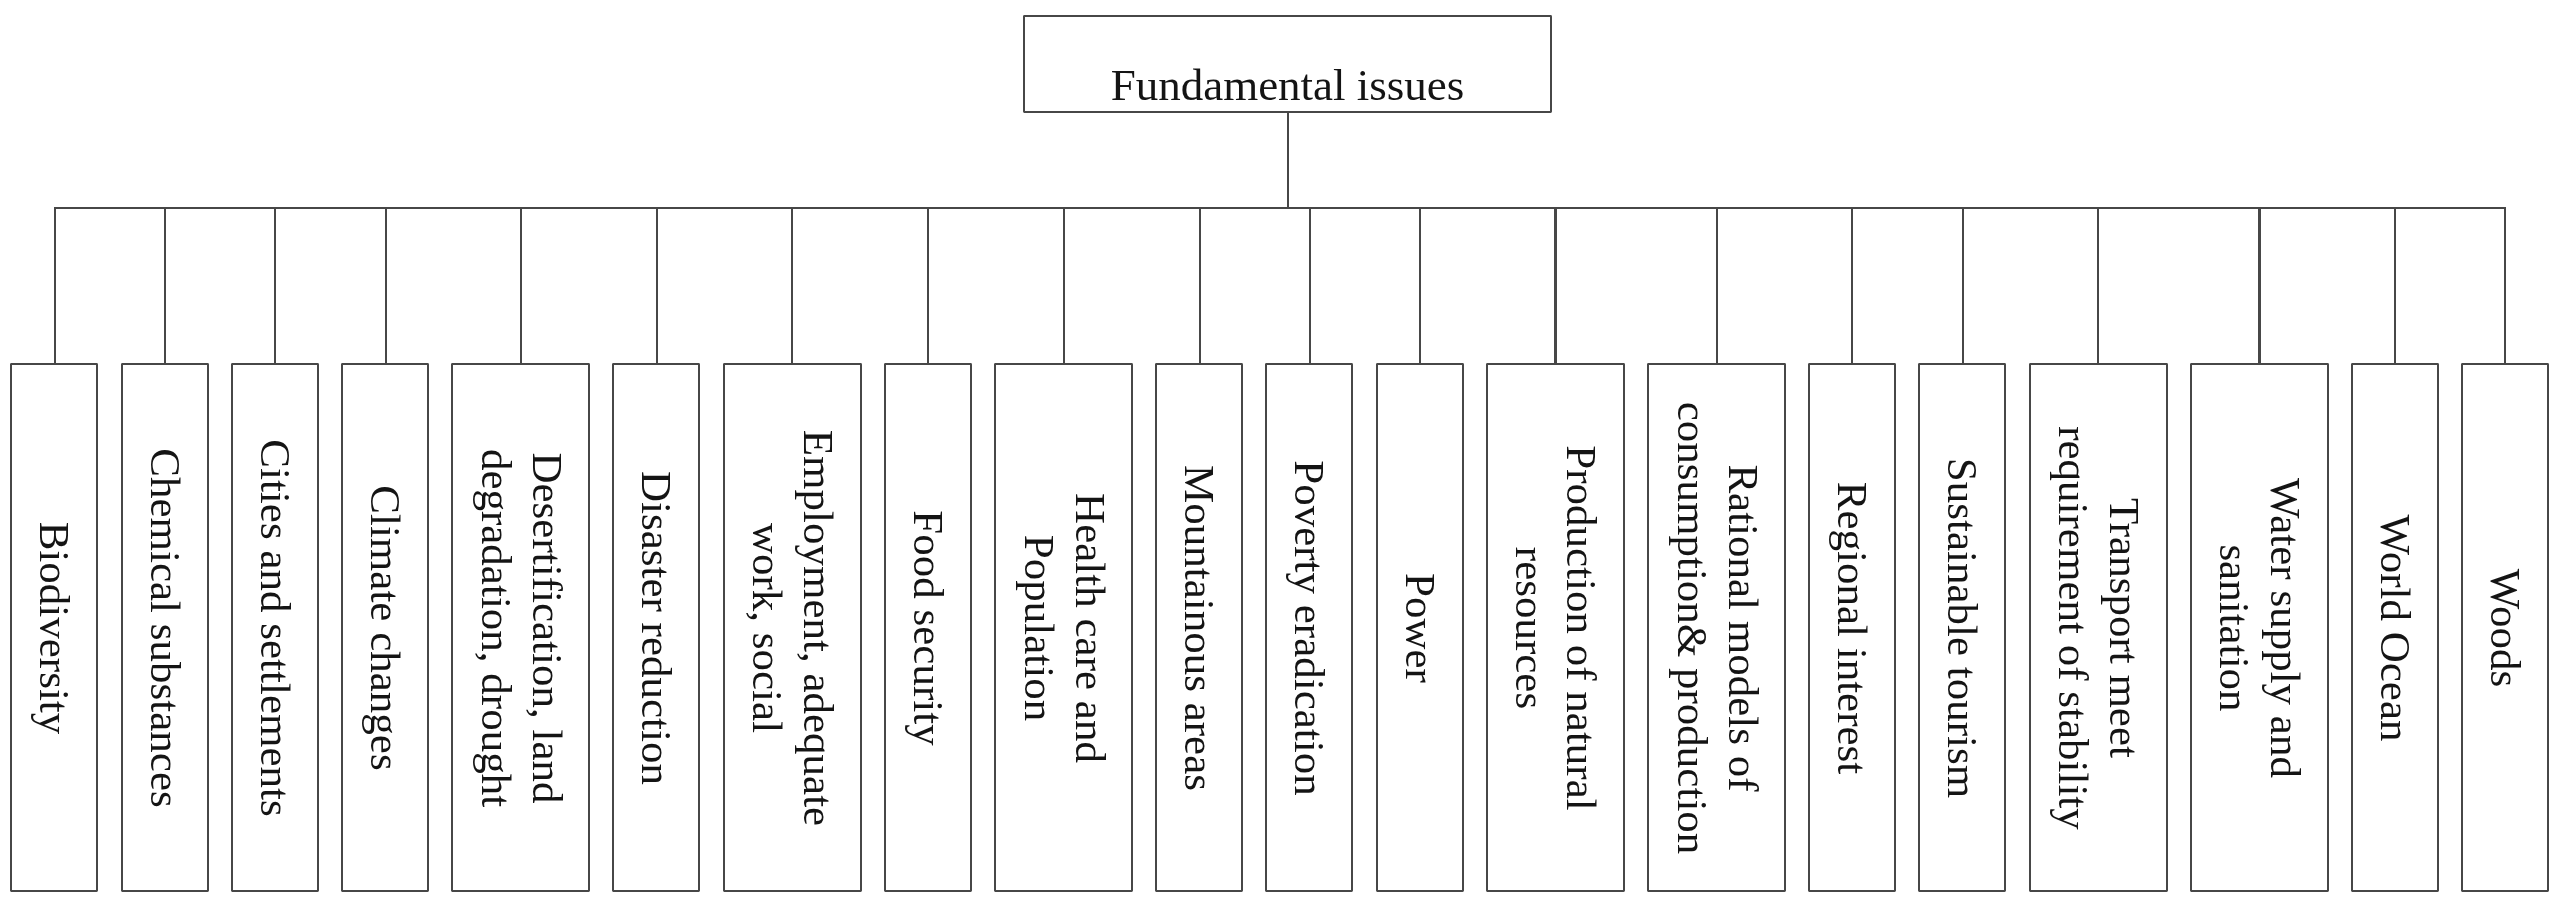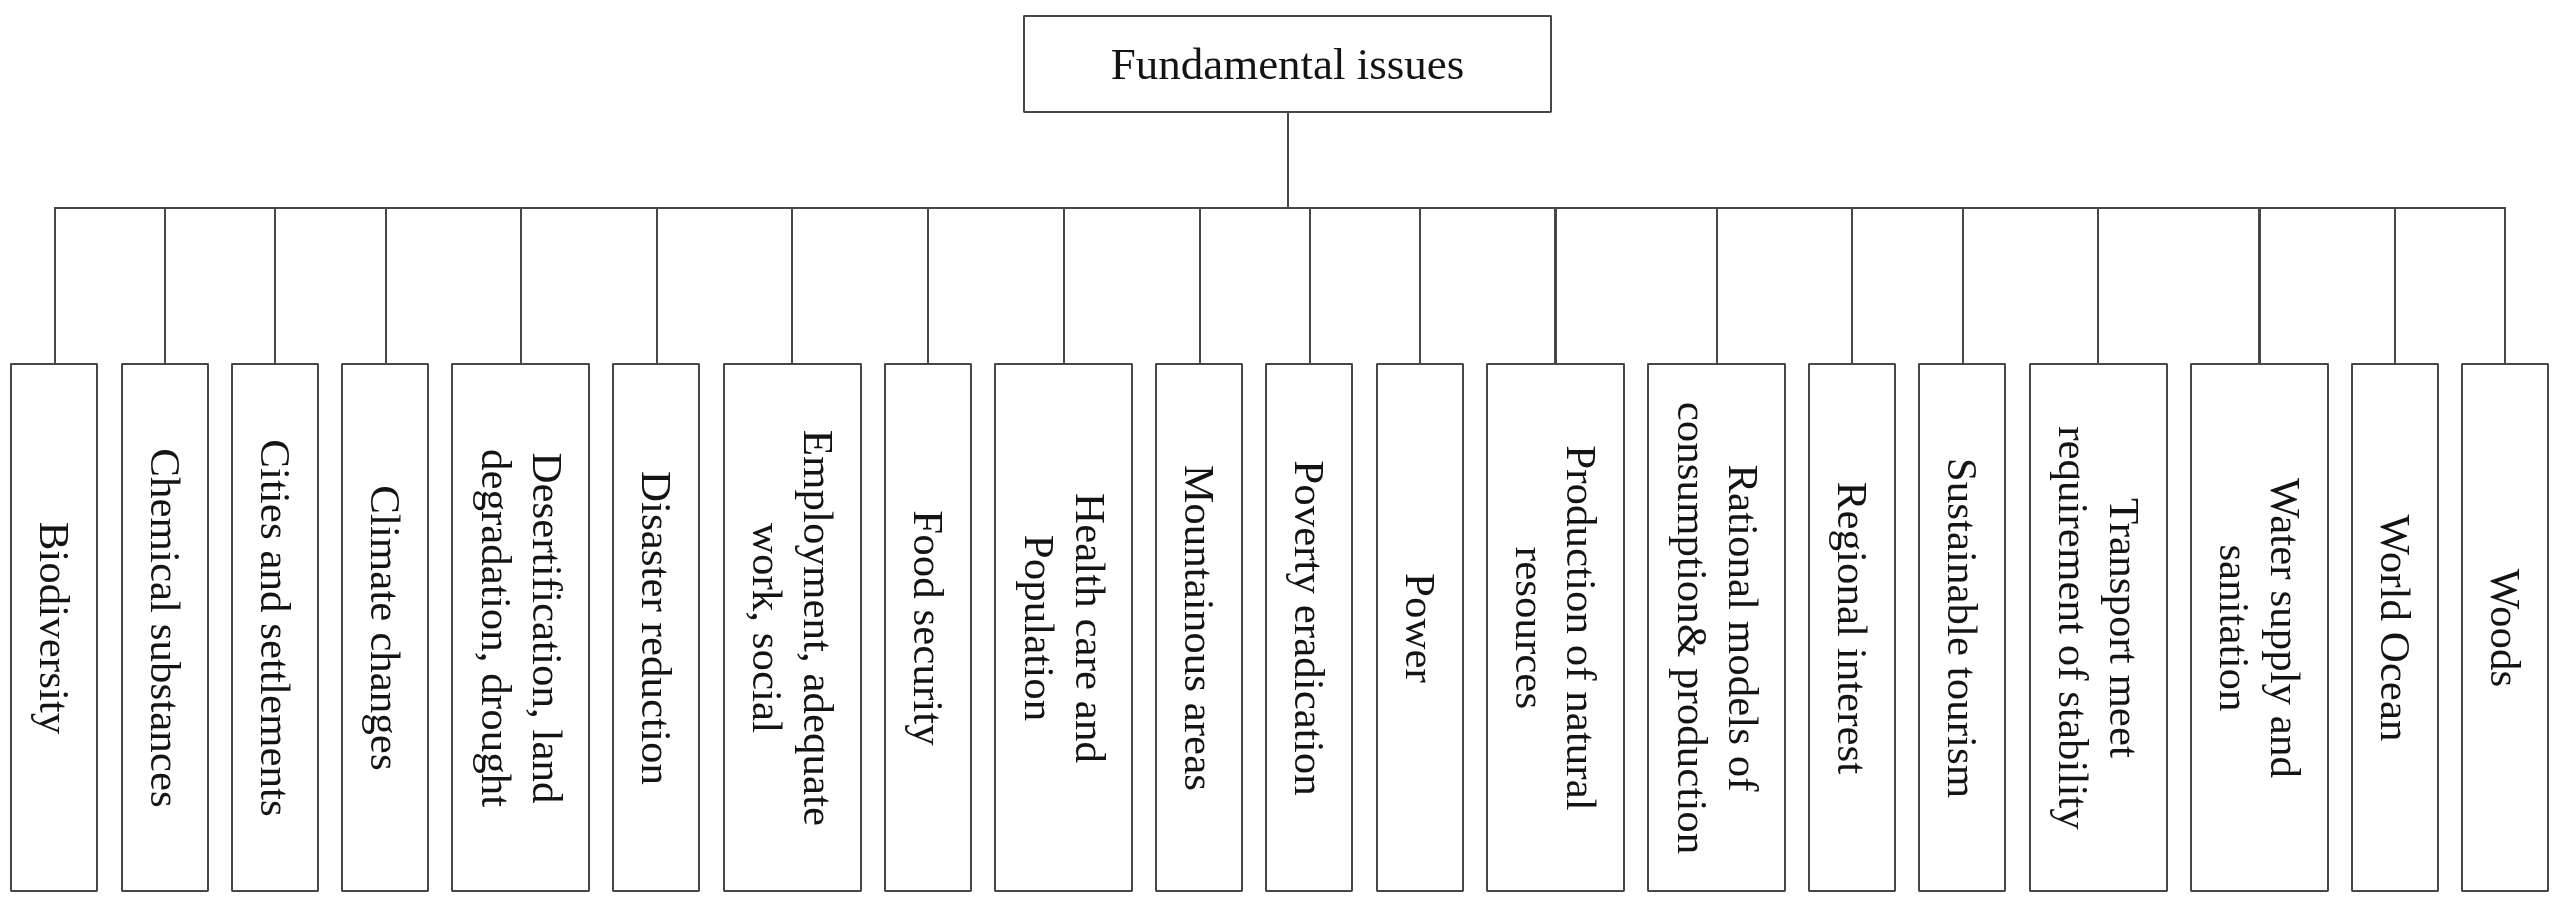--- a/index.html
+++ b/index.html
@@ -27,21 +27,21 @@
     position: absolute;
     left: 1023px;
     top: 14.6px;
     width: 529px;
     height: 98px;
     box-sizing: border-box;
     border: 2.1px solid #474747;
     border-radius: 1.4px;
     background: #ffffff;
     display: flex;
-    align-items: center;
+    align-items: flex-end;
     justify-content: center;
   }
   .root-label {
     font-size: 45px;
     color: #141414;
     white-space: nowrap;
   }
   #child-row {
     position: absolute;
     left: 10.4px;

